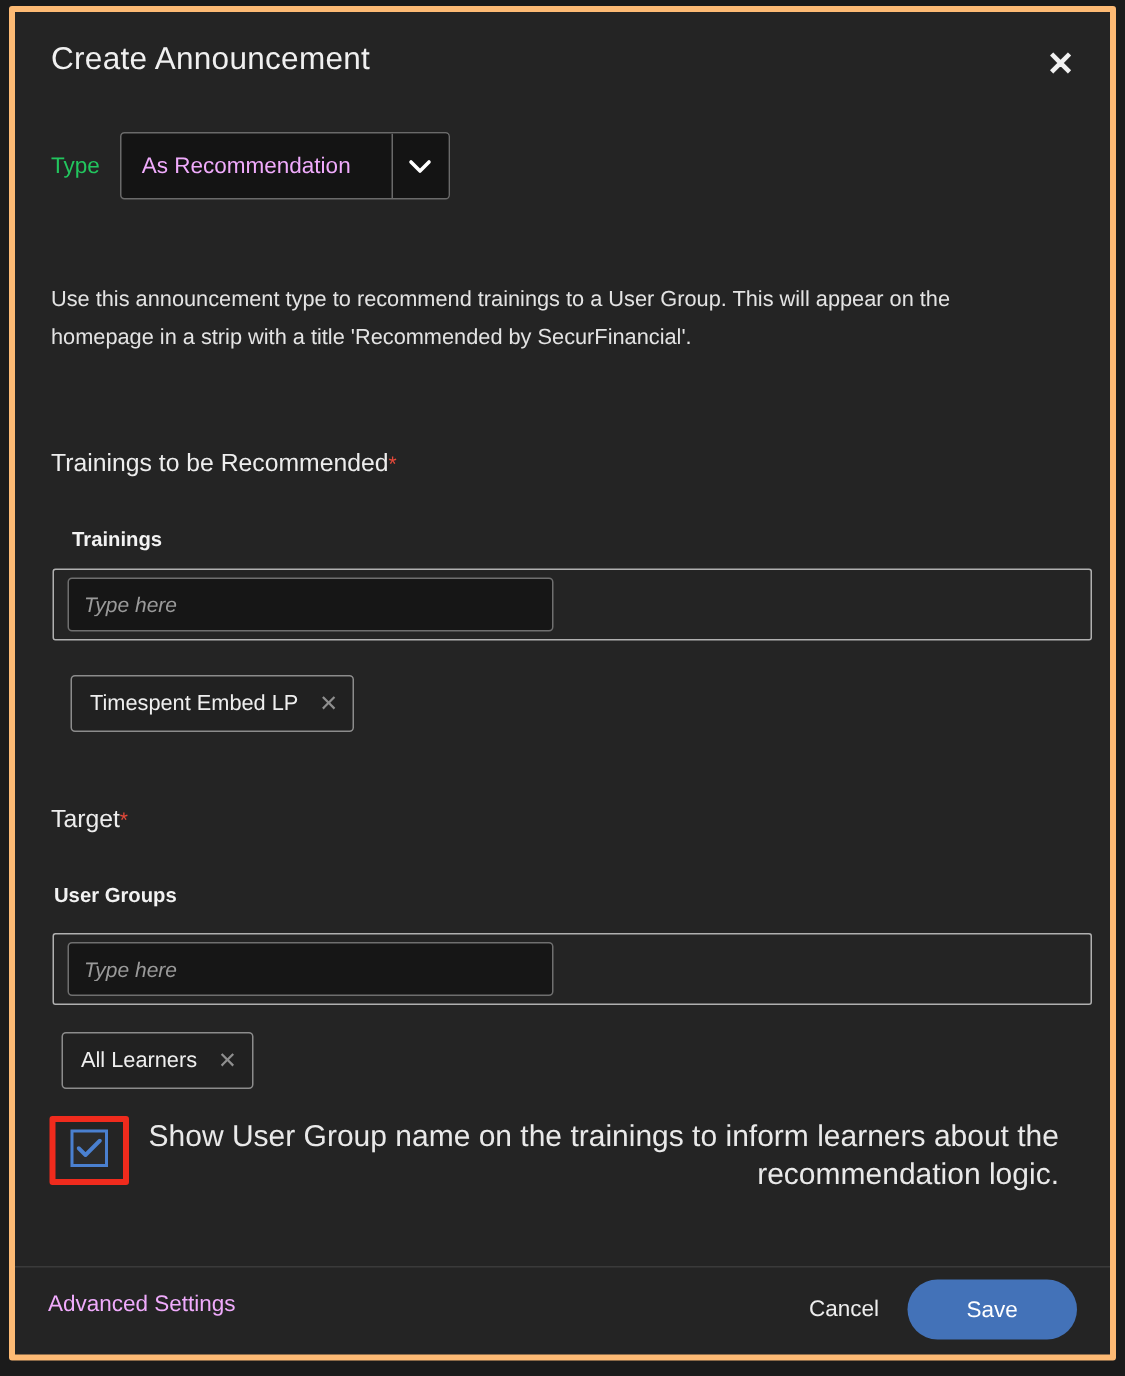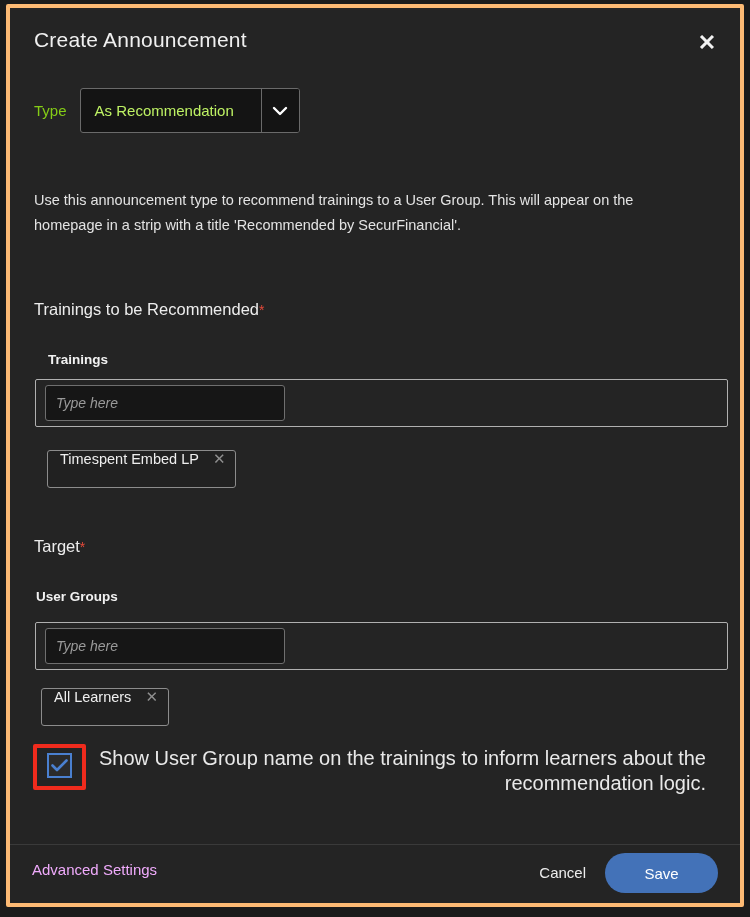--- a/index.html
+++ b/index.html
@@ -47,39 +47,39 @@
 
   
   .type-row {
     position: absolute;
     left: 24px; top: 80px;
     display: flex;
     align-items: center;
   }
   .type-label {
     font-size: 15px;
-    color: #84cc16;
+    color: #22c55e;
     margin-right: 13px;
   }
   .select-wrap {
     display: flex;
     align-items: stretch;
     height: 45px;
     border: 1px solid #6a6a6a;
     border-radius: 3px;
     background: #141414;
     overflow: hidden;
     cursor: pointer;
   }
   .select-value {
     display: flex; align-items: center;
     padding: 0 14px;
     min-width: 180px;
     font-size: 15px;
-    color: #bef264;
+    color: #f0abfc;
   }
   .select-arrow {
     width: 38px;
     display: flex; align-items: center; justify-content: center;
     border-left: 1px solid #6a6a6a;
     background: #141414;
   }
   .select-arrow svg { display: block; }
 
   
@@ -116,38 +116,39 @@
     width: 693px;
     height: 48px;
     border: 1px solid #b0b0b0;
     border-radius: 2px;
     background: #242424;
     display: flex;
     align-items: center;
     padding-left: 9px;
   }
   .token-input {
-    width: 240px;
+    width: 324px;
     height: 36px;
     background: #161616;
     border: 1px solid #6f6f6f;
     border-radius: 3px;
     color: #cfcfcf;
     font-family: "Liberation Sans", sans-serif;
     font-size: 14px;
     font-style: italic;
     padding: 0 10px;
     outline: none;
   }
   .token-input::placeholder { color: #9a9a9a; font-style: italic; }
 
   .chip {
     position: absolute;
     height: 38px;
     display: inline-flex;
+    align-items: center;
     border: 1px solid #8c8c8c;
     border-radius: 3px;
     background: #212121;
     padding: 0 10px 0 12px;
     font-size: 14.5px;
     color: #efefef;
   }
   .chip-x {
     margin-left: 14px;
     color: #8f8f8f;

